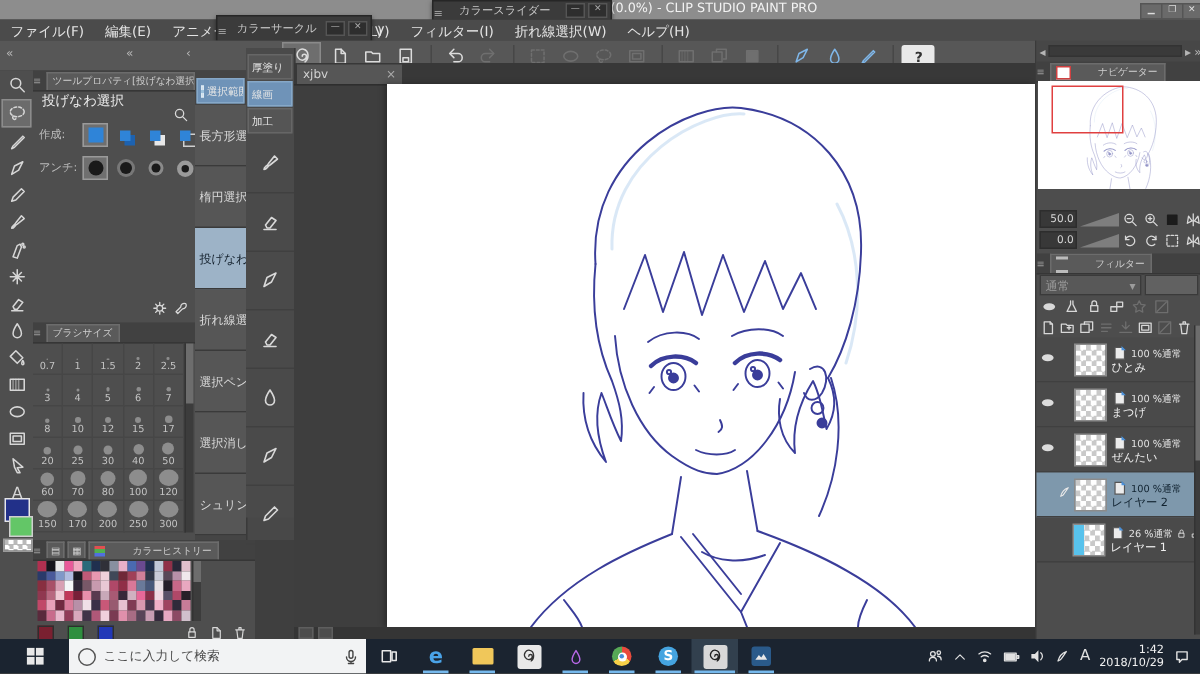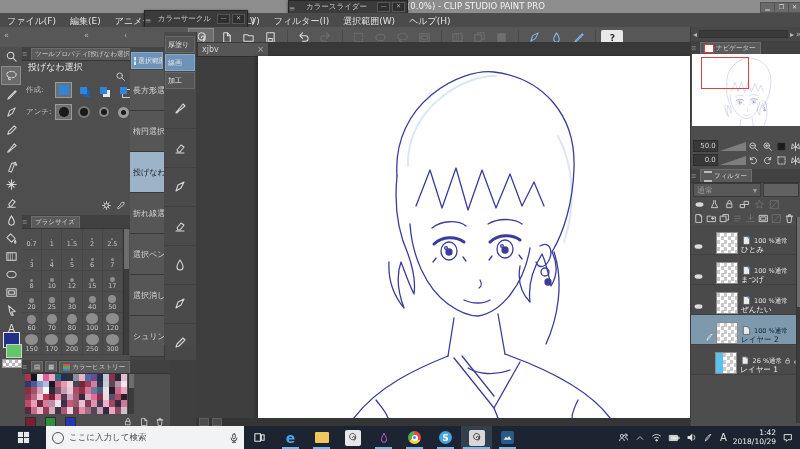--- a/index.html
+++ b/index.html
@@ -38,21 +38,21 @@
   .toolbtn.sel{background:#6b6b6b;border:1px solid #8c8c8c;}
   #fg-swatch{left:3px;top:332px;width:15px;height:14px;background:#223089;border:1px solid #e6e6e6;}
   #bg-swatch{left:6px;top:344px;width:14px;height:12px;background:#63c667;border:1px solid #cfcfcf;}
   #tr-swatch{left:2px;top:359px;width:18px;height:7px;border:1px solid #9a9a9a;
     background:repeating-conic-gradient(#fff 0% 25%,#b9b9b9 0% 50%) 0 0/6px 6px;}
 
   
   .ptabrow{background:#414141;border-bottom:1px solid #363636;display:flex;align-items:center;gap:2px;
     font-size:6.5px;color:#cfcfcf;overflow:hidden;white-space:nowrap;}
   .ptab{background:#5a5a5a;border:1px solid #6c6c6c;border-bottom:none;padding:1px 4px 1px 3px;
-    display:flex;align-items:center;gap:2px;overflow:hidden;white-space:nowrap;}
+    display:flex;align-items:center;gap:18px;overflow:hidden;white-space:nowrap;}
   .grip{width:7px;height:7px;color:#9a9a9a;flex:0 0 auto;}
   .panel{background:#4e4e4e;}
 
   
   #prop-title{left:28px;top:61px;font-size:9px;color:#ececec;}
   .proprow{left:26px;display:flex;align-items:center;gap:3px;}
   .proplabel{width:26px;font-size:7.5px;color:#bdbdbd;}
   .sqbtn{width:15px;height:14px;display:flex;align-items:center;justify-content:center;border:1px solid transparent;}
   .sqbtn.sel{background:#6f6f6f;border:1px solid #9a9a9a;}
   .bluesq{width:10px;height:10px;background:#2f84d8;}
@@ -98,21 +98,21 @@
   #nav-thumb{left:1px;top:27px;width:108px;height:72px;background:#fff;overflow:hidden;}
   #nav-view{border:1px solid #e04040;}
   .ctlrow{display:flex;align-items:center;gap:2px;height:14px;padding-left:2px;}
   .valbox{width:24px;height:10px;background:#383838;border:1px solid #2d2d2d;color:#d6d6d6;
     font-size:7px;text-align:right;padding-right:1px;line-height:10px;}
   .ramp{width:0;height:0;border-left:26px solid transparent;border-bottom:9px solid #7e7e7e;}
   .cicon{width:13px;height:12px;display:flex;align-items:center;justify-content:center;color:#d8d8d8;}
   .cicon.dark{color:#1c1c1c;}
   .selbox{background:#585858;border:1px solid #3a3a3a;color:#9c9c9c;font-size:8px;
     display:flex;align-items:center;justify-content:space-between;padding:0 3px;}
-  .lrow{height:29px;border-bottom:1px solid #404040;display:flex;align-items:flex-end;background:#4a4a4a;}
+  .lrow{height:29px;border-bottom:1px solid #404040;display:flex;align-items:center;background:#4a4a4a;}
   .lrow.sel{background:#7e98ac;}
   .eyecol{width:14px;text-align:center;color:#dcdcdc;}
   .lockcol{width:11px;color:#e8e8e8;}
   .lthumb{width:20px;height:20px;border:1px solid #8b8b8b;background:#fff;flex:0 0 auto;}
   .lthumb.checker{background:repeating-conic-gradient(#fff 0% 25%,#c9c9c9 0% 50%) 0 0/7px 7px;}
   .lthumb.blue{background:linear-gradient(90deg,#58c2ec 0 34%,rgba(0,0,0,0) 34%),
     repeating-conic-gradient(#fff 0% 25%,#c9c9c9 0% 50%) 0 0/7px 7px;}
   .ltext{margin-left:3px;line-height:8px;overflow:hidden;white-space:nowrap;}
   .lop{font-size:6.5px;color:#e2e2e2;display:flex;align-items:center;gap:2px;}
   .lname{font-size:7.5px;color:#f0f0f0;}
@@ -151,21 +151,21 @@
 
   <div class="abs float-bar" style="left:288px;top:0;width:118px;height:12px">
     <span class="grip">≡</span>
     <span class="ttl">カラースライダー</span>
     <span class="fb-btn">—</span>
     <span class="fb-btn">✕</span>
   </div>
 
   <div class="abs" id="menubar">
     <div id="menu-left" class="abs" style="left:0;top:0"><div class="menu-item" style="display: inline-block;">ファイル(F)</div><div class="menu-item" style="display: inline-block;">編集(E)</div><div class="menu-item" style="display: inline-block;">アニメーション(A)</div><div class="menu-item" style="display: inline-block;">レイヤー(L)</div></div>
-    <div id="menu-right" class="abs"><div class="menu-item" style="display: inline-block;">V)</div><div class="menu-item" style="display: inline-block;">フィルター(I)</div><div class="menu-item" style="display: inline-block;">選択範囲(W)</div><div class="menu-item" style="display: inline-block;">ヘルプ(H)</div></div>
+    <div id="menu-right" class="abs"><div class="menu-item" style="display: inline-block;">V)</div><div class="menu-item" style="display: inline-block;">フィルター(I)</div><div class="menu-item" style="display: inline-block;">折れ線選択(W)</div><div class="menu-item" style="display: inline-block;">ヘルプ(H)</div></div>
   </div>
 
   <div class="abs float-bar" style="left:144px;top:10px;width:102px;height:16px">
     <span class="grip">≡</span>
     <span class="ttl">カラーサークル</span>
     <span class="fb-btn">—</span>
     <span class="fb-btn">✕</span>
   </div>
 
   <div class="abs" id="toolbar">

